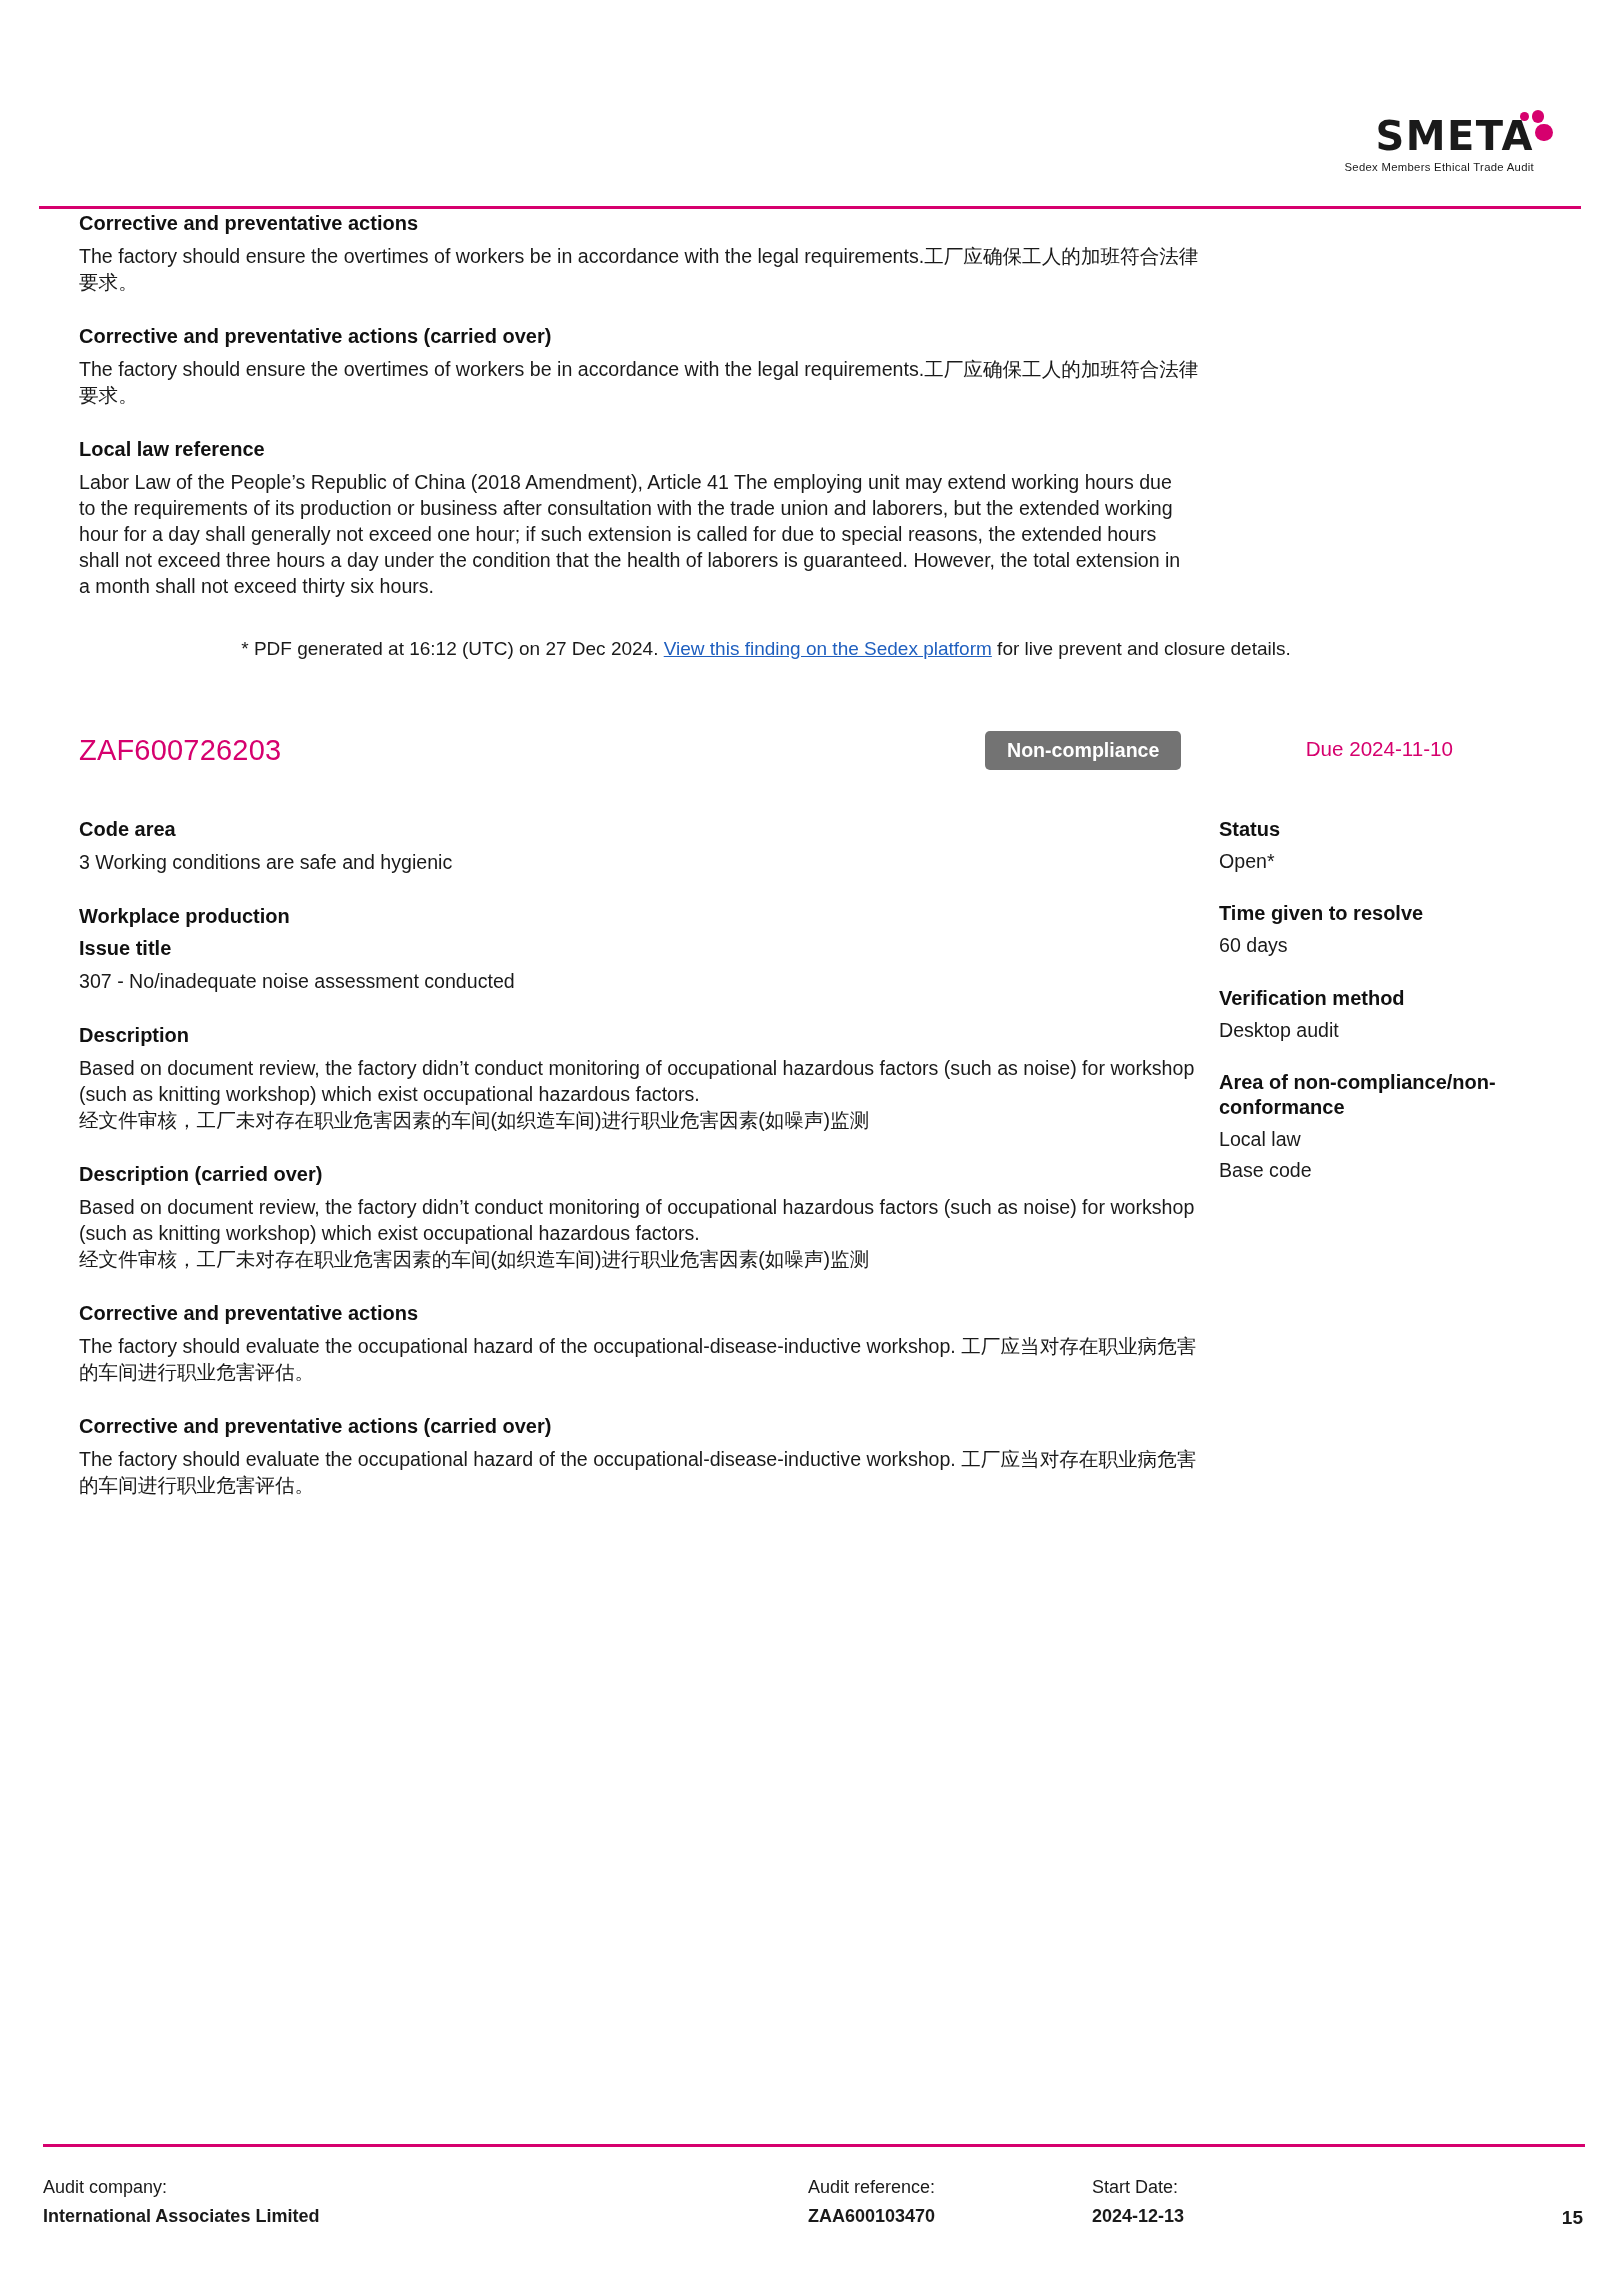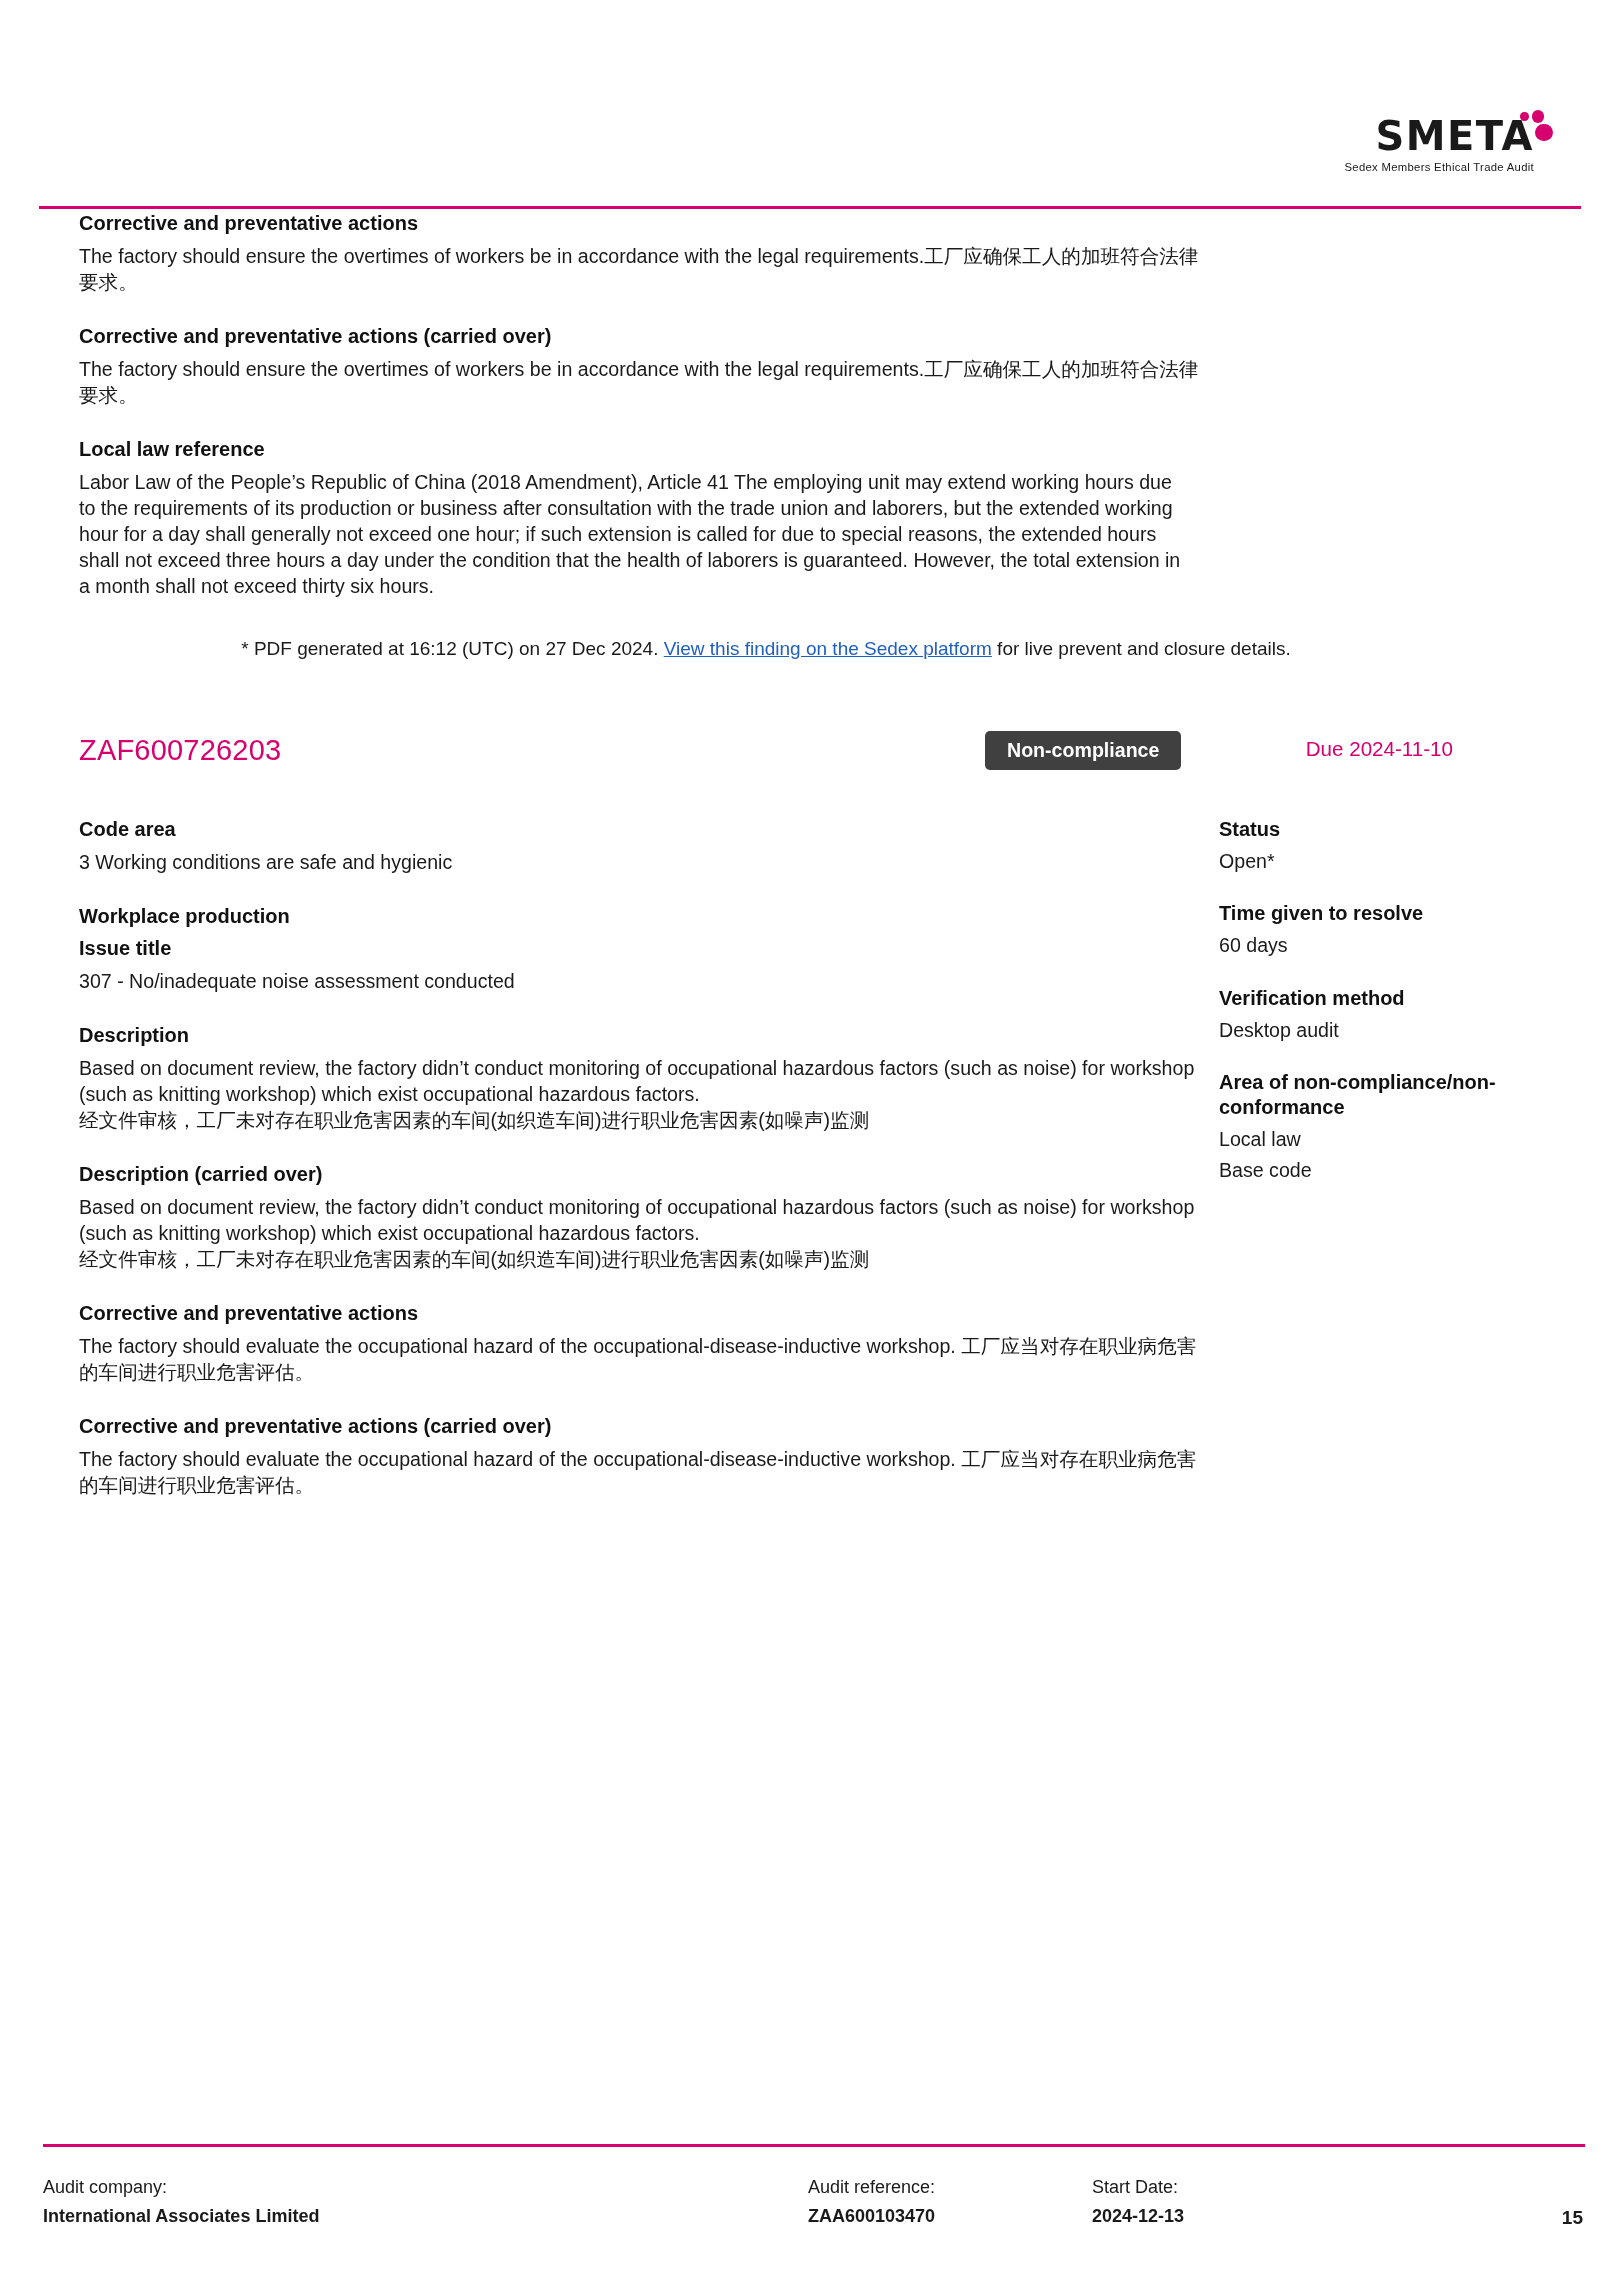--- a/index.html
+++ b/index.html
@@ -125,21 +125,21 @@
     font-size: 29px;
     color: #d6006e;
     font-weight: normal;
     letter-spacing: 0.2px;
     line-height: 39px;
   }
   .badge {
     position: absolute;
     right: 323px;
     top: 0px;
-    background: #404040;
+    background: #737373;
     color: #ffffff;
     font-weight: bold;
     font-size: 19.6px;
     padding: 9.8px 21.6px;
     border-radius: 4.9px;
     line-height: 1;
   }
   .due {
     position: absolute;
     right: 51px;

